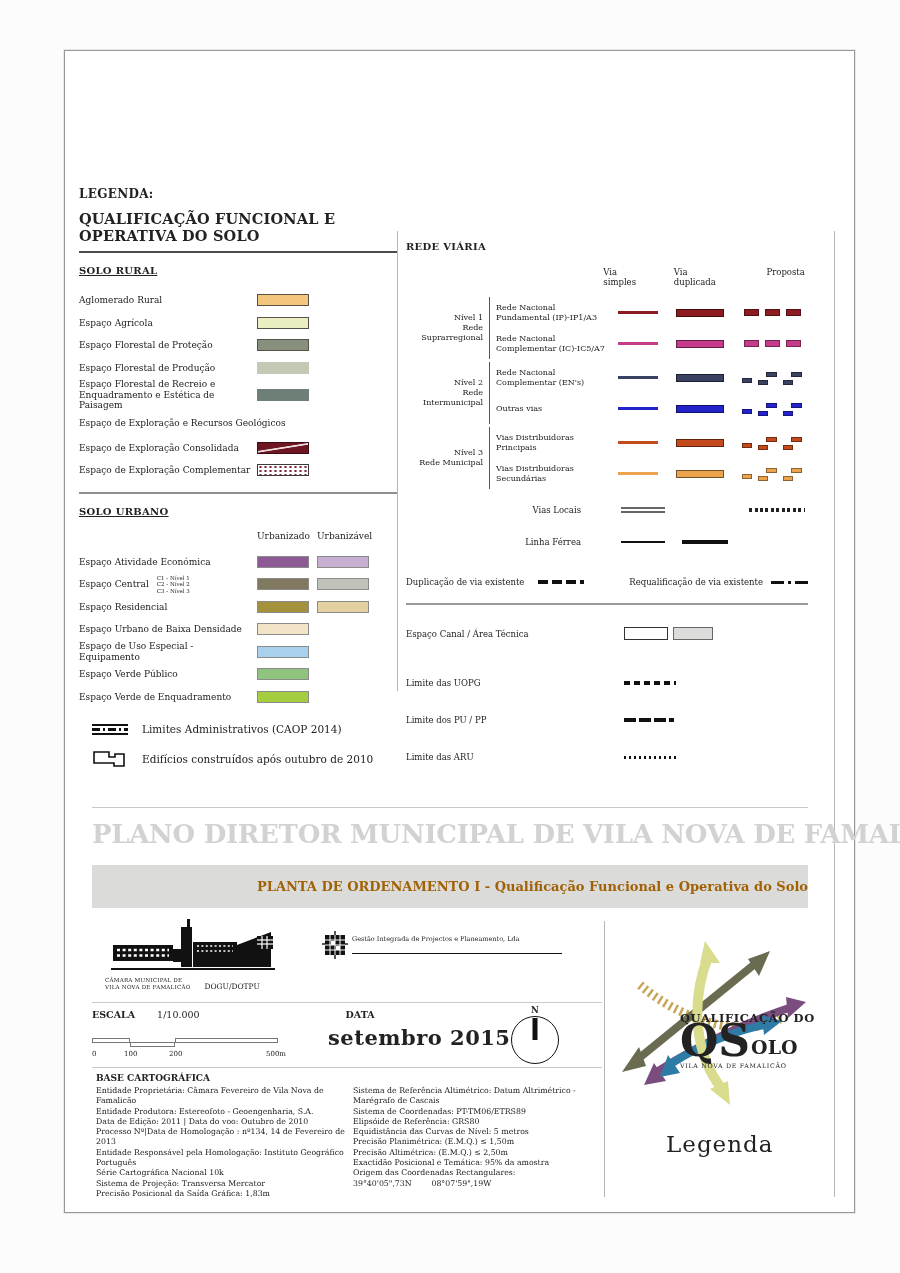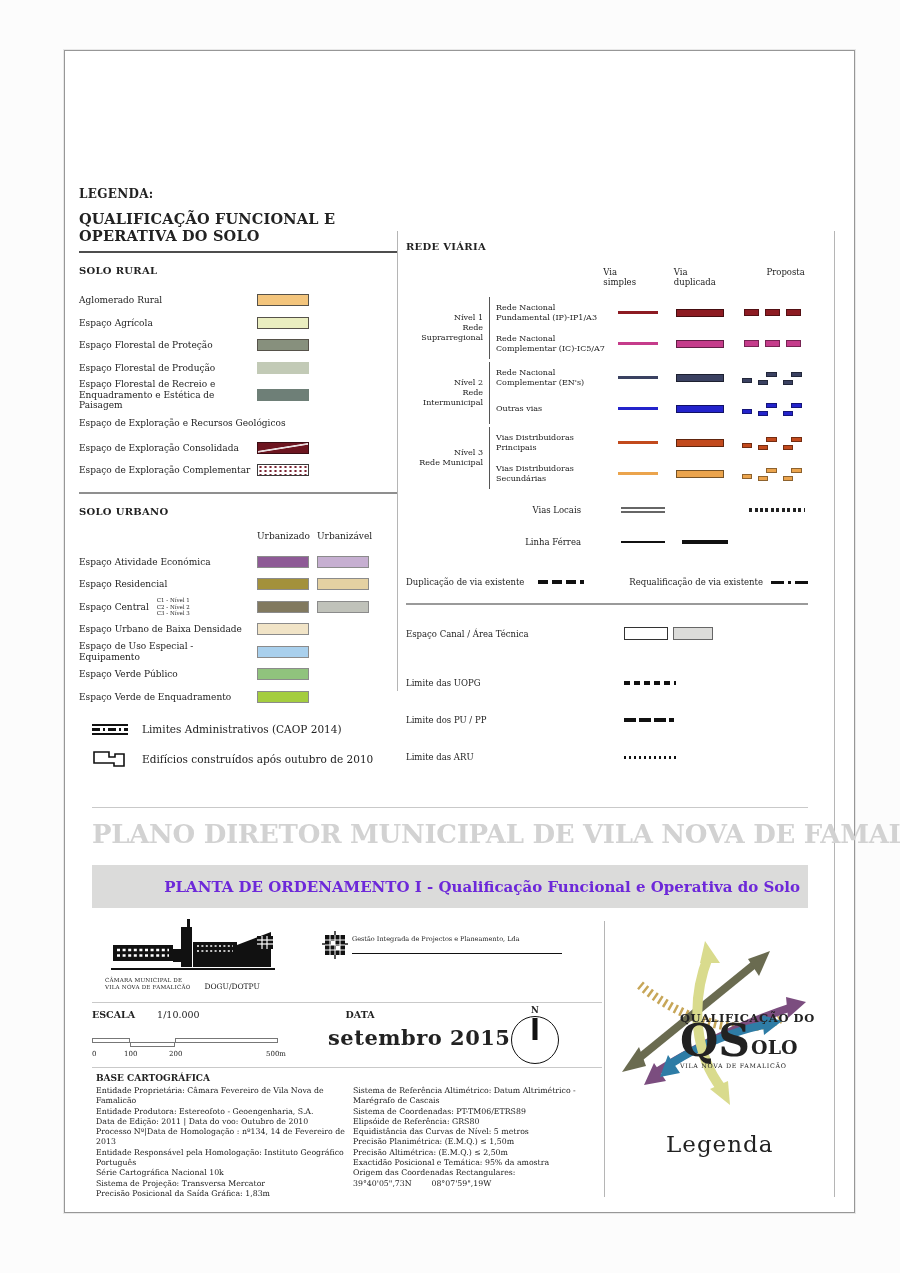--- a/index.html
+++ b/index.html
@@ -16,21 +16,21 @@
   
   .vline{position:absolute;width:1px;background:#b5b5b5;}
   .hline{position:absolute;height:1px;background:#c9c9c9;}
 
   
   .left-col{position:absolute;left:14px;top:136px;width:318px;}
   .lg-label{font-size:12px;font-weight:bold;letter-spacing:.3px;}
   .lg-title{font-size:14.5px;font-weight:bold;margin-top:9px;letter-spacing:.2px;}
   .rule-dark{border:none;border-top:2px solid #4d4d4d;margin:7px 0 0 0;}
   .rule-mid{border:none;border-top:2px solid #8f8f8f;margin:6px 0 0 0;}
-  .sec-title{font-size:10px;font-weight:bold;margin-top:12px;letter-spacing:.3px;}
+  .sec-title{font-size:10px;font-weight:bold;margin-top:12px;letter-spacing:.3px;text-decoration:underline;}
   .sw-list{margin-top:13px;}
   .sw-row{display:flex;align-items:center;min-height:22.5px;}
   .sw-row.tall{min-height:30px;}
   .sw-row.spacer{min-height:26px;}
   .sw-label{width:178px;font-size:9px;line-height:10.5px;padding-right:6px;box-sizing:border-box;}
   .swatch{width:52px;height:12px;box-sizing:border-box;flex:none;}
   .b-dark{border:1px solid #56524a;}
   .b-gray{border:1px solid #8b8b8b;}
   .sw-consolidada{
     border:1px solid #3c0d14;
@@ -100,21 +100,21 @@
 
   
   .big-title{
     position:absolute;left:27px;top:768px;width:716px;
     font-size:26px;font-weight:bold;color:#d2d2d2;letter-spacing:-0.3px;white-space:nowrap;
   }
   .band{
     position:absolute;left:27px;top:814px;width:716px;height:43px;background:#dbdbda;
     display:flex;align-items:center;justify-content:flex-end;
   }
-  .band-text{font-size:15px;font-weight:bold;color:#6d28d9;padding-right:8px;}
+  .band-text{font-size:13px;font-weight:bold;color:#a16207;}
 
   
   .camara{position:absolute;left:40px;top:868px;width:200px;}
   .camara-text{display:flex;align-items:flex-end;margin-top:2px;}
   .camara-lines{font-size:5.6px;line-height:7px;letter-spacing:.2px;}
   .dogu{font-size:7.5px;margin-left:14px;}
   .gipp{position:absolute;left:257px;top:880px;display:flex;align-items:flex-start;}
   .gipp-text{font-size:6.5px;border-bottom:1.2px solid #111;width:210px;padding-bottom:10px;margin-left:4px;margin-top:4px;}
 
   
@@ -216,35 +216,35 @@
       <div class="h1">Urbanizado</div>
       <div class="h2">Urbanizável</div>
     </div>
     <div class="sw-list" style="margin-top:10px;">
       <div class="sw-row">
         <div class="sw-label">Espaço Atividade Económica</div>
         <span class="swatch b-gray" style="background-color: rgb(142, 90, 150);"></span>
         <span class="swatch b-gray sw2" style="background-color: rgb(198, 175, 209);"></span>
       </div>
       <div class="sw-row">
-        <div class="sw-label">Espaço Residencial</div>
-        <span class="swatch b-gray" style="background-color: rgb(163, 145, 59);"></span>
-        <span class="swatch b-gray sw2" style="background-color: rgb(228, 209, 162);"></span>
-      </div>
-      <div class="sw-row">
         <div class="sw-label central-label">
           <span>Espaço Central</span>
           <span class="central-notes">
             <div>C1 - Nível 1</div>
             <div>C2 - Nível 2</div>
             <div>C3 - Nível 3</div>
           </span>
         </div>
         <span class="swatch b-gray" style="background-color: rgb(129, 121, 95);"></span>
         <span class="swatch b-gray sw2" style="background-color: rgb(192, 194, 186);"></span>
+      </div>
+      <div class="sw-row">
+        <div class="sw-label">Espaço Residencial</div>
+        <span class="swatch b-gray" style="background-color: rgb(163, 145, 59);"></span>
+        <span class="swatch b-gray sw2" style="background-color: rgb(228, 209, 162);"></span>
       </div>
       <div class="sw-row">
         <div class="sw-label">Espaço Urbano de Baixa Densidade</div>
         <span class="swatch b-gray" style="background-color: rgb(241, 228, 199);"></span>
       </div>
       <div class="sw-row">
         <div class="sw-label">Espaço de Uso Especial - Equipamento</div>
         <span class="swatch b-gray" style="background-color: rgb(169, 208, 237);"></span>
       </div>
       <div class="sw-row">

